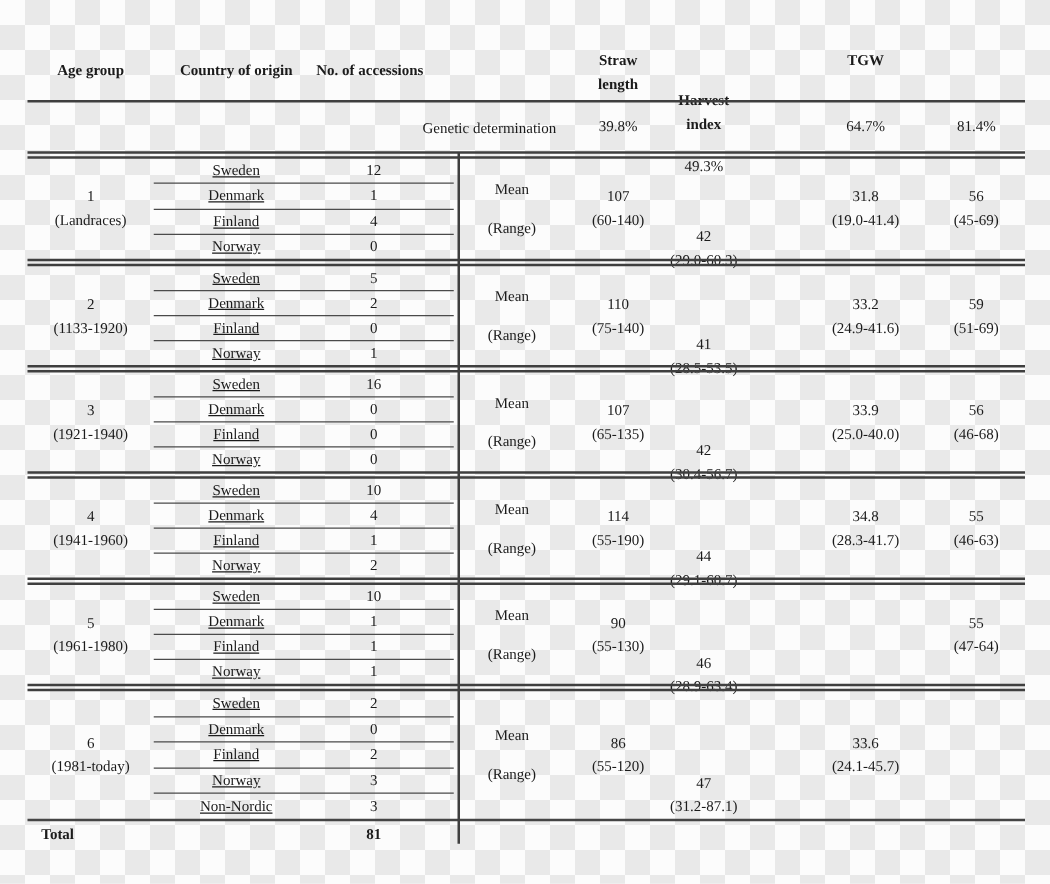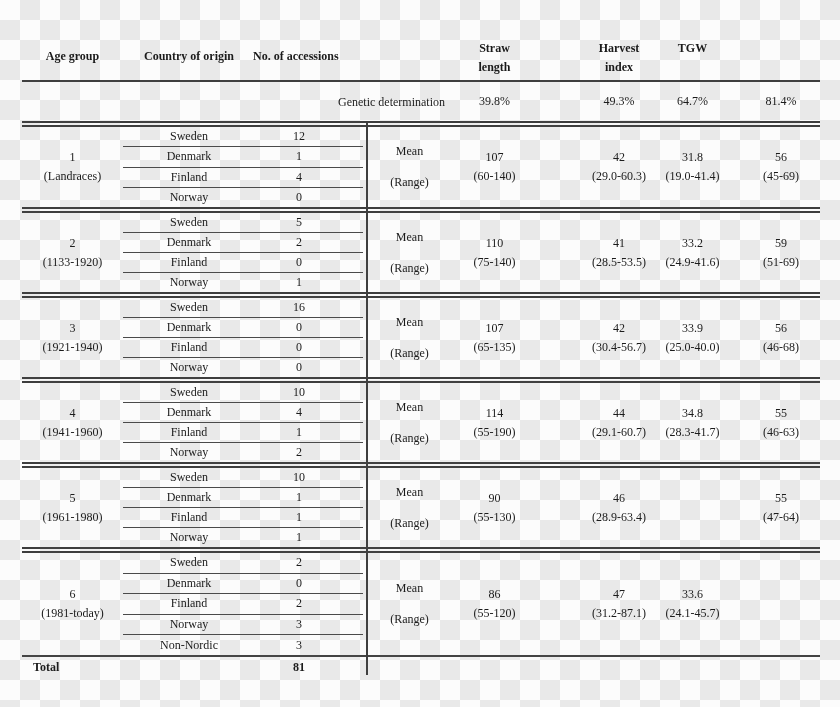--- a/index.html
+++ b/index.html
@@ -18,34 +18,34 @@
   .cell{position:absolute;box-sizing:border-box;}
   .full-h{top:0;height:100%;}
   .bold{font-weight:bold;}
   .vcell{display:flex;flex-direction:column;align-items:center;justify-content:center;text-align:center;line-height:19px;}
   .hdr-top{top:0;height:100%;display:flex;justify-content:center;align-items:flex-start;padding-top:6px;text-align:center;line-height:19px;}
   
   .c-age{left:22px;width:101px;}
   .c-countries{left:123px;width:240px;}
   .c-mean{left:367px;width:85px;gap:12px;}
   .c-straw{left:452px;width:85px;}
-  .c-harvest{left:566px;width:106px;}
+  .c-harvest{left:510px;width:106px;margin-top:32px;}
   .c-tgw{left:643px;width:99px;}
   .c-heading{left:742px;width:78px;}
   
   .rule{position:absolute;left:22px;width:798px;height:0;}
   .rule-thick{border-top:2.5px solid #3f3f3f;}
   .rule-double{border-top:6px double #3f3f3f;}
   .rule-total{border-top:2px solid #454545;}
   .vline{position:absolute;left:366px;top:122px;width:2px;height:553px;background:#3f3f3f;}
   
   .countries{display:flex;flex-direction:column;}
   .crow{flex:1;display:flex;align-items:center;}
   .crow + .crow{border-top:1.3px solid #4a4a4a;}
-  .cname{width:132px;text-align:center;}
+  .cname{width:132px;text-align:center;text-decoration:underline;}
   .ccount{width:88px;text-align:center;}
   .gd-label{max-width:125px;text-align:right;line-height:18px;}
 </style>
 </head>
 <body>
 
 <div class="canvas">
 
   <div class="band" style="top:33px;height:47px">
     <div class="cell c-age full-h vcell bold">

